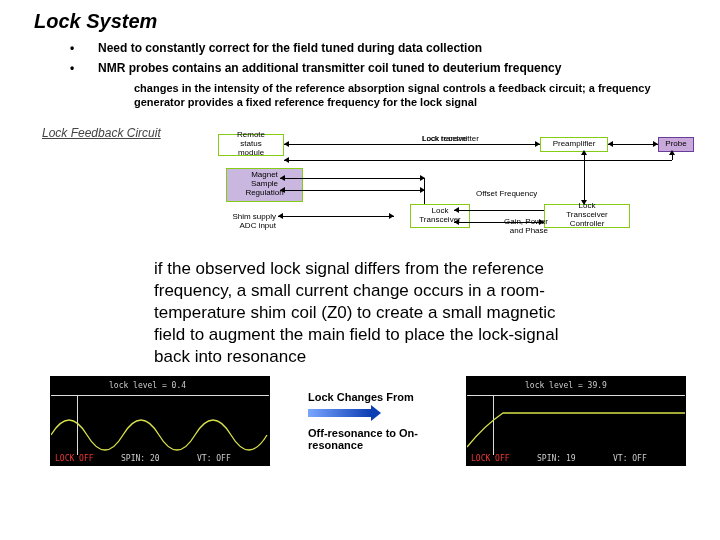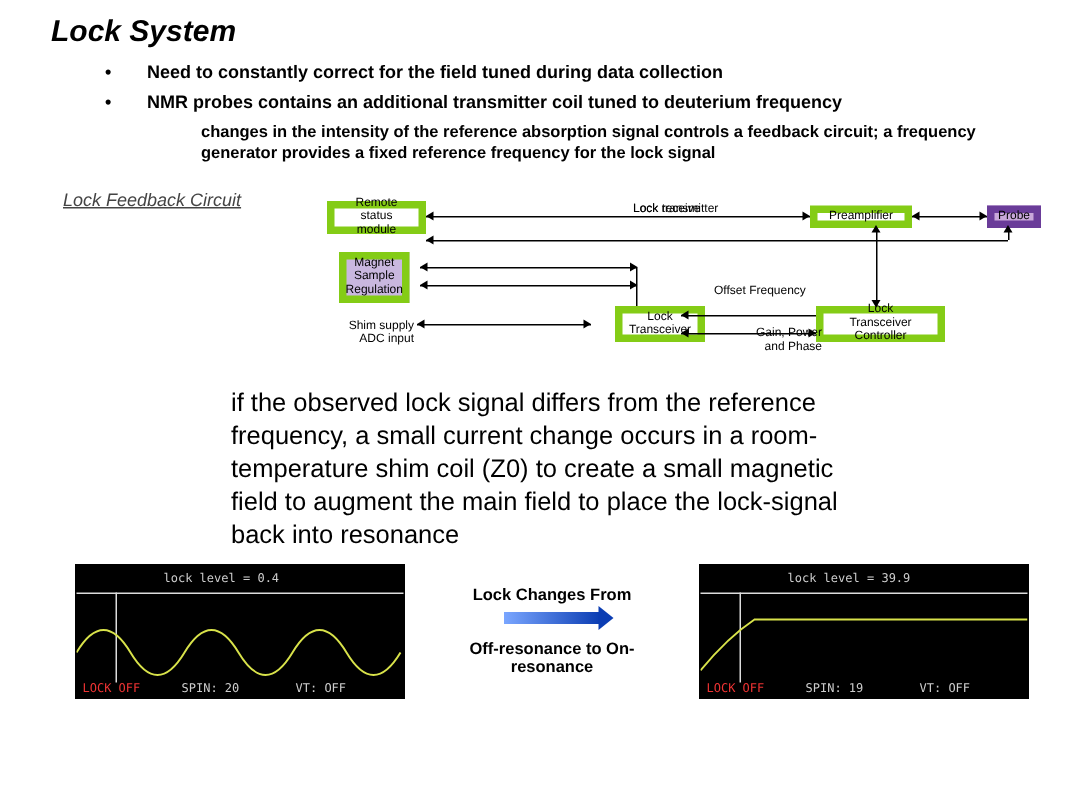--- a/index.html
+++ b/index.html
@@ -5,39 +5,39 @@
   html,body{margin:0;padding:0;background:#fff;font-family:Arial,Helvetica,sans-serif;color:#000}
   .page{width:720px;height:540px;position:relative;box-sizing:border-box;padding:6px 18px 4px 34px}
   .title{font-style:italic;font-size:20px;margin:4px 0 8px 0}
   ul.bul{list-style:none;margin:0 0 4px 36px;padding:0}
   ul.bul>li{font-size:12px;font-weight:bold;margin-bottom:6px;display:flex}
   ul.bul>li .dot{width:28px;flex:none}
   .sub{font-size:11px;font-weight:bold;margin-left:100px;margin-right:36px;margin-bottom:6px;line-height:1.3}
   .sub2{font-size:17px;font-weight:normal;margin-left:120px;margin-right:120px;margin-top:6px;margin-bottom:8px;line-height:1.3}
   .dlabel{font-style:italic;font-size:12px;text-decoration:underline;margin:10px 0 0 8px;color:#444}
   .diagram{position:relative;width:540px;height:118px;margin:-6px 0 0 130px}
-  .node{position:absolute;border:5px solid #84cc16;font-size:8px;text-align:center;display:flex;align-items:center;justify-content:center;padding:1px 12px;box-sizing:border-box;line-height:1.1}
+  .node{position:absolute;border:1px solid #84cc16;font-size:8px;text-align:center;display:flex;align-items:center;justify-content:center;padding:1px 12px;box-sizing:border-box;line-height:1.1}
   .probe{background:#c9a8da;border-color:#6a3c99}
   .label{position:absolute;font-size:8px}
   .arrow{position:absolute;background:#000;height:1px}
   .arrow.v{width:1px;height:auto}
   .ah{position:absolute;width:0;height:0}
   
   .ah.r{border-top:3px solid transparent;border-bottom:3px solid transparent;border-left:5px solid #000}
   .ah.l{border-top:3px solid transparent;border-bottom:3px solid transparent;border-right:5px solid #000}
   .ah.u{border-left:3px solid transparent;border-right:3px solid transparent;border-bottom:5px solid #000}
   .ah.d{border-left:3px solid transparent;border-right:3px solid transparent;border-top:5px solid #000}
   .scopes{display:flex;align-items:center;justify-content:center;gap:38px;margin-top:4px}
   .scope{width:218px;height:88px;background:#000;border:1px solid #000;position:relative}
   .scope .axis{position:absolute;left:0;right:0;top:18px;height:1px;background:#dcdcdc}
   .scope .vaxis{position:absolute;top:18px;bottom:10px;left:26px;width:1px;background:#dcdcdc}
   .scope .txt{position:absolute;font-size:8px;color:#ccc;font-family:monospace}
   .scope .red{color:#e33;position:absolute;font-size:8px;font-family:monospace}
   .scope .traceC{position:absolute;left:0;top:18px;right:0;bottom:10px}
-  .mid{width:120px;text-align:center}
+  .mid{width:120px;}
   .mid .t1{font-size:11px;font-weight:bold}
   .mid .t2{font-size:11px;font-weight:bold;margin-top:6px}
   .bigarrow{display:inline-block;width:64px;height:8px;background:linear-gradient(to right,#7aa6ff,#0b3db3);position:relative;margin-top:2px}
   .bigarrow:after{content:"";position:absolute;right:-9px;top:-4px;border-top:8px solid transparent;border-bottom:8px solid transparent;border-left:10px solid #0b3db3}
 </style>
 </head>
 <body>
 
 <div class="page">
   <h1 class="title">Lock System</h1>
@@ -55,21 +55,21 @@
 
   <div class="sub">changes in the intensity of the reference absorption signal controls a feedback circuit; a frequency generator provides a fixed reference frequency for the lock signal</div>
 
   <div style="display:flex;align-items:flex-start">
     <div class="dlabel">Lock Feedback Circuit</div>
   </div>
 
   <div class="diagram">
 
     <div class="node" style="left:54px;top:0;width:66px;height:22px">Remote status<br>module</div>
-    <div class="node" style="left:62px;top:34px;width:47px;height:34px;background:#c9b7df">Magnet<br>Sample<br>Regulation</div>
+    <div class="node" style="left:62px;top:34px;width:77px;height:34px;background:#c9b7df">Magnet<br>Sample<br>Regulation</div>
     <div class="label" style="left:42px;top:78px;width:70px;text-align:right">Shim supply<br>ADC input</div>
     <div class="node" style="left:246px;top:70px;width:60px;height:24px">Lock<br>Transceiver</div>
     <div class="node" style="left:380px;top:70px;width:86px;height:24px">Lock Transceiver<br>Controller</div>
     <div class="node" style="left:376px;top:3px;width:68px;height:15px">Preamplifier</div>
     <div class="node probe" style="left:494px;top:3px;width:36px;height:15px">Probe</div>
 
     <div class="label" style="left:258px;top:0">Lock receive</div>
     <div class="label" style="left:258px;top:18">Lock transmitter</div>
     <div class="label" style="left:312px;top:55px">Offset Frequency</div>
     <div class="label" style="left:324px;top:83px;width:60px;text-align:right">Gain, Power<br>and Phase</div>

